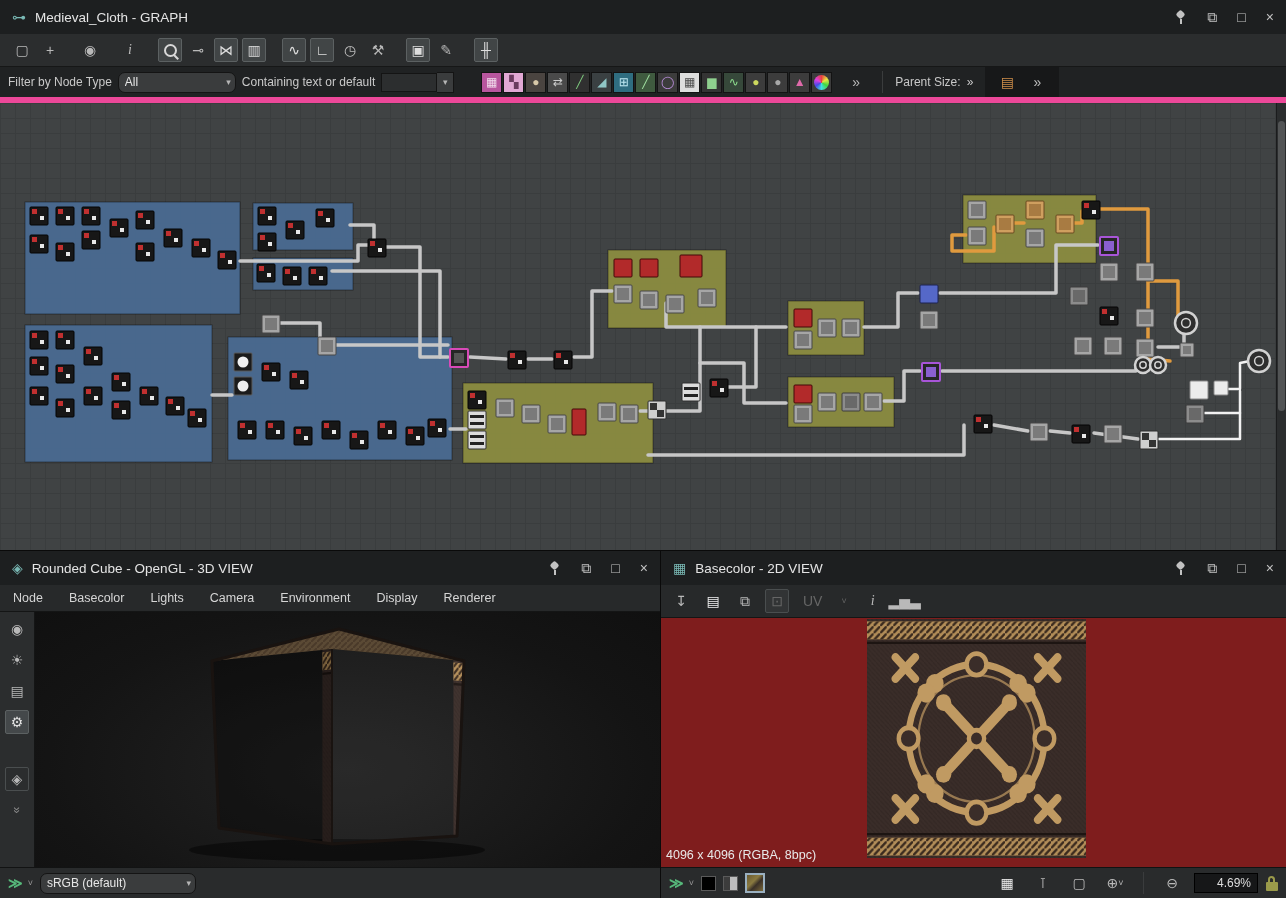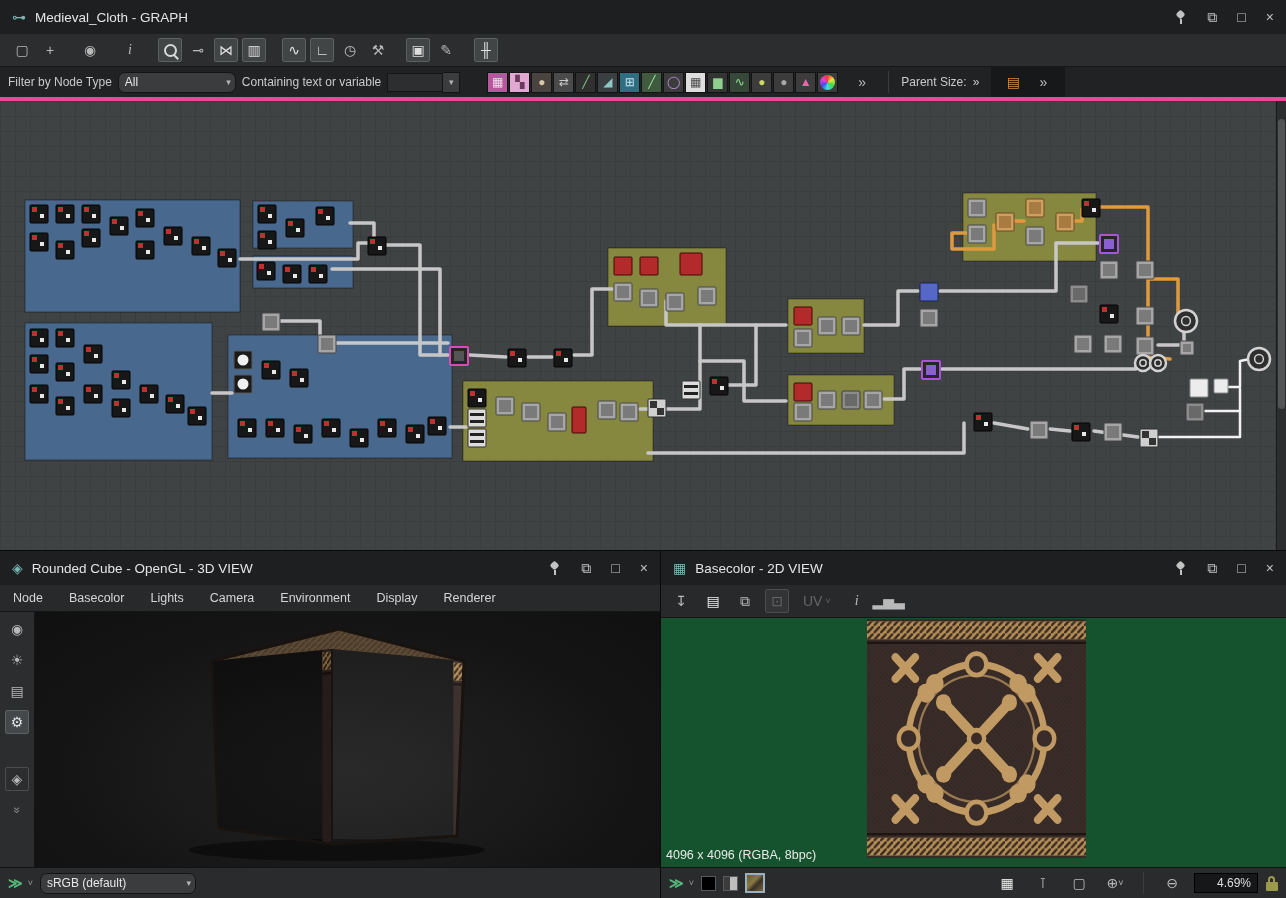--- a/index.html
+++ b/index.html
@@ -22,28 +22,28 @@
 
   
   .g-toolbar{height:32px;background:#2b2d2e;display:flex;align-items:center;padding:0 8px;flex:0 0 auto;border-bottom:1px solid #161717}
   .tool{width:24px;height:24px;display:inline-flex;align-items:center;justify-content:center;color:#b9b9b9;
         font-size:14px;border-radius:2px;margin:0 2px;border:1px solid transparent;cursor:default;box-sizing:border-box}
   .tool.active{background:#414546;border-color:#5c6162;color:#dedede}
   .tool.italic{font-style:italic;font-family:"Liberation Serif",serif}
   .tool.bright{color:#f0f0f0}
   .tool.disabled{color:#666}
   .tool.boxed{border-color:#4a4e4f;background:#323435}
-  .tool.wide{width:auto;padding:0 5px;gap:3px}
+  .tool.wide{width:auto;padding:0 5px;gap:19px}
   .tool .mini{font-size:9px;color:inherit}
   .tool-sep{display:inline-block;width:12px}
   .magnifier{width:9px;height:9px;border:2px solid #d8d8d8;border-radius:50%;position:relative;display:inline-block}
   .magnifier::after{content:"";position:absolute;width:6px;height:2px;background:#d8d8d8;right:-5px;bottom:-1px;transform:rotate(45deg);transform-origin:left center}
 
   
-  .filterbar{height:30px;background:#202223;display:flex;align-items:center;padding:0 8px;gap:6px;flex:0 0 auto;font-size:12px;color:#c9c9c9;border-bottom:4px solid #ec4899}
+  .filterbar{height:30px;background:#202223;display:flex;align-items:center;padding:0 8px;gap:6px;flex:0 0 auto;font-size:12px;color:#c9c9c9;border-bottom:6px solid #ec4899}
   .selectwrap{position:relative;display:inline-block}
   .selectwrap::after{content:"▾";position:absolute;right:5px;top:50%;transform:translateY(-50%);color:#b5b5b5;font-size:9px;pointer-events:none}
   select{appearance:none;-webkit-appearance:none;background:#3a3c3d;color:#e6e6e6;border:1px solid #141414;
          height:21px;font-size:12px;font-family:"Liberation Sans",sans-serif;padding:0 18px 0 6px;border-radius:7px}
   .combo{display:inline-flex;align-items:center}
   .combo input{width:46px;height:17px;background:#2c2e2f;border:1px solid #141414;color:#ddd;font-size:11px;padding:0 4px}
   .combo .arrowbtn{width:16px;height:19px;background:#3a3c3d;border:1px solid #141414;border-left:none;display:inline-flex;align-items:center;justify-content:center;color:#b5b5b5;font-size:9px}
   .nodebtn{width:21px;height:21px;border:1px solid #131313;display:inline-flex;align-items:center;justify-content:center;
            font-size:12px;margin-left:1px;box-sizing:border-box;background:#3c3c3c;cursor:default}
   .hue{width:15px;height:15px;border-radius:50%;background:conic-gradient(#e84040,#e8e840,#40d840,#40e0e0,#4848e8,#e040e0,#e84040);display:inline-block}
@@ -68,21 +68,21 @@
   .side-tool.active{background:#44484a;border-color:#5c6162;color:#e2e2e2}
   .side-tool.boxed{border-color:#4a4e4f;margin-top:26px}
   .side-tool.rot{transform:rotate(90deg);font-size:12px;color:#8d8d8d}
   .viewport3d{flex:1;position:relative;background:radial-gradient(ellipse at 50% 62%,#232323 0%,#141414 68%,#101010 100%)}
   .statusbar{height:30px;background:#292b2c;border-top:1px solid #121313;display:flex;align-items:center;padding:0 8px;gap:7px;flex:0 0 auto}
   .layers-glyph{color:#56b87a;font-weight:bold;font-size:14px;letter-spacing:-2px}
   .mini-chevron{color:#9a9a9a;font-size:9px}
 
   
   .v2d-toolbar{height:32px;background:#27292a;display:flex;align-items:center;padding:0 6px;gap:4px;flex:0 0 auto;border-bottom:1px solid #141515}
-  .canvas2d{flex:1;position:relative;background:#14532d;min-height:0;overflow:hidden}
+  .canvas2d{flex:1;position:relative;background:#7f1d1d;min-height:0;overflow:hidden}
   #texture-svg{position:absolute;left:206px;top:1px}
   .res-text{position:absolute;left:5px;bottom:5px;font-size:12.5px;color:#e8e8e8}
   .swatch{width:15px;height:15px;border:1px solid #5a5a5a;display:inline-block;box-sizing:border-box}
   .swatch-black{background:#000}
   .swatch-gray{background:linear-gradient(90deg,#3c3c3c 50%,#bdbdbd 50%)}
   .thumb{width:20px;height:20px;border:2px solid #9ab0c0;box-sizing:border-box;
          background:linear-gradient(135deg,#6a5a30 0%,#8a7a40 40%,#3a3028 60%,#7a6838 100%)}
   .status-right{margin-left:auto;display:flex;align-items:center;gap:8px}
   .zoom-input{width:64px;height:20px;background:#161718;border:1px solid #000;color:#dedede;text-align:right;
               font-size:12px;padding:0 6px;font-family:"Liberation Sans",sans-serif;box-sizing:border-box}
@@ -187,21 +187,21 @@
       <span class="tool-sep"></span>
       <span class="tool active">╫</span>
     </div>
   <div class="filterbar">
     <span>Filter by Node Type</span>
     <span class="selectwrap">
       <select style="width:118px">
         <option>All</option>
       </select>
     </span>
-    <span>Containing text or variable</span>
+    <span>Containing text or default</span>
     <span class="combo">
       <input value="" style="">
       <span class="arrowbtn">▾</span>
     </span>
     <span style="width:14px"></span>
     <span style="display:inline-flex;align-items:center">
         <span class="nodebtn" style="background: rgb(184, 86, 158); color: rgb(242, 220, 236);">▦</span>
         <span class="nodebtn" style="background: rgb(226, 168, 212); color: rgb(106, 58, 94);">▚</span>
         <span class="nodebtn" style="background: rgb(74, 68, 64); color: rgb(216, 200, 168);">●</span>
         <span class="nodebtn" style="background: rgb(74, 74, 74); color: rgb(204, 204, 204);">⇄</span>

